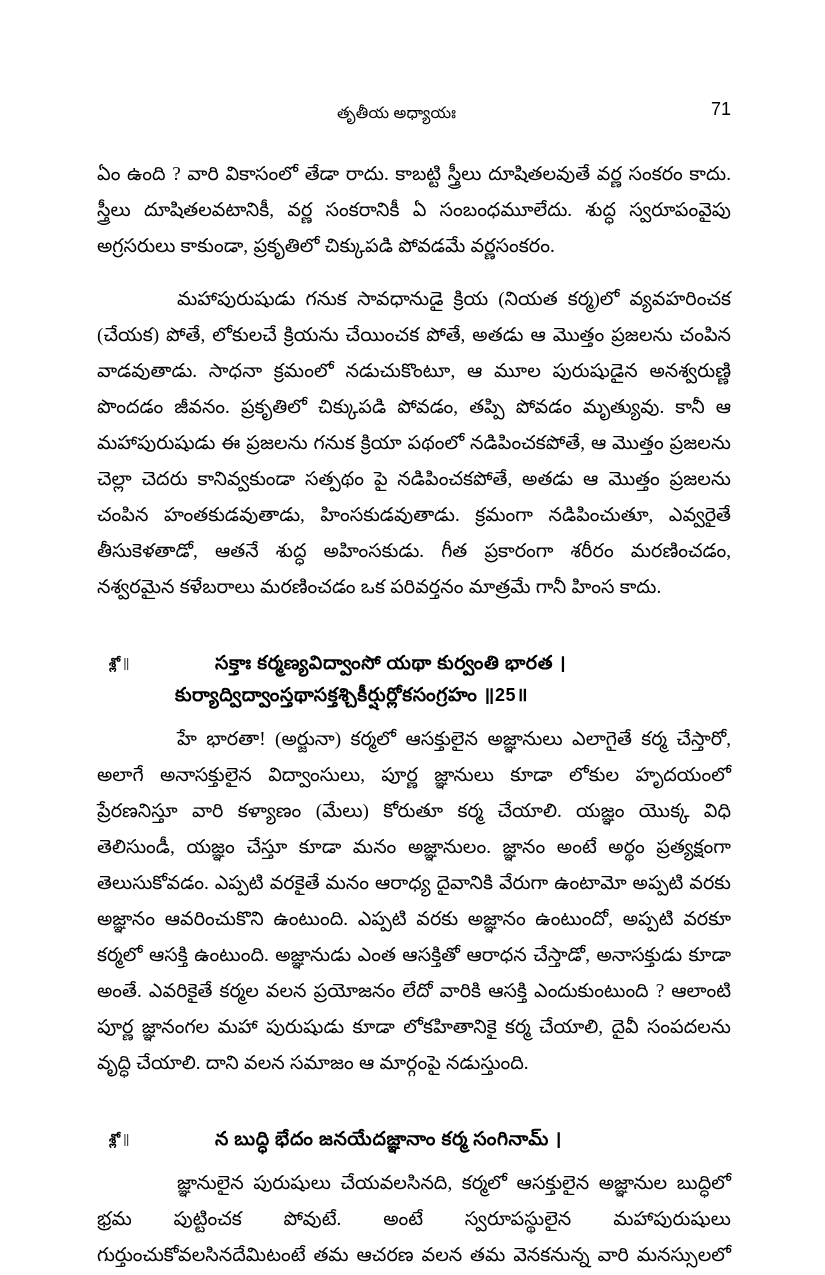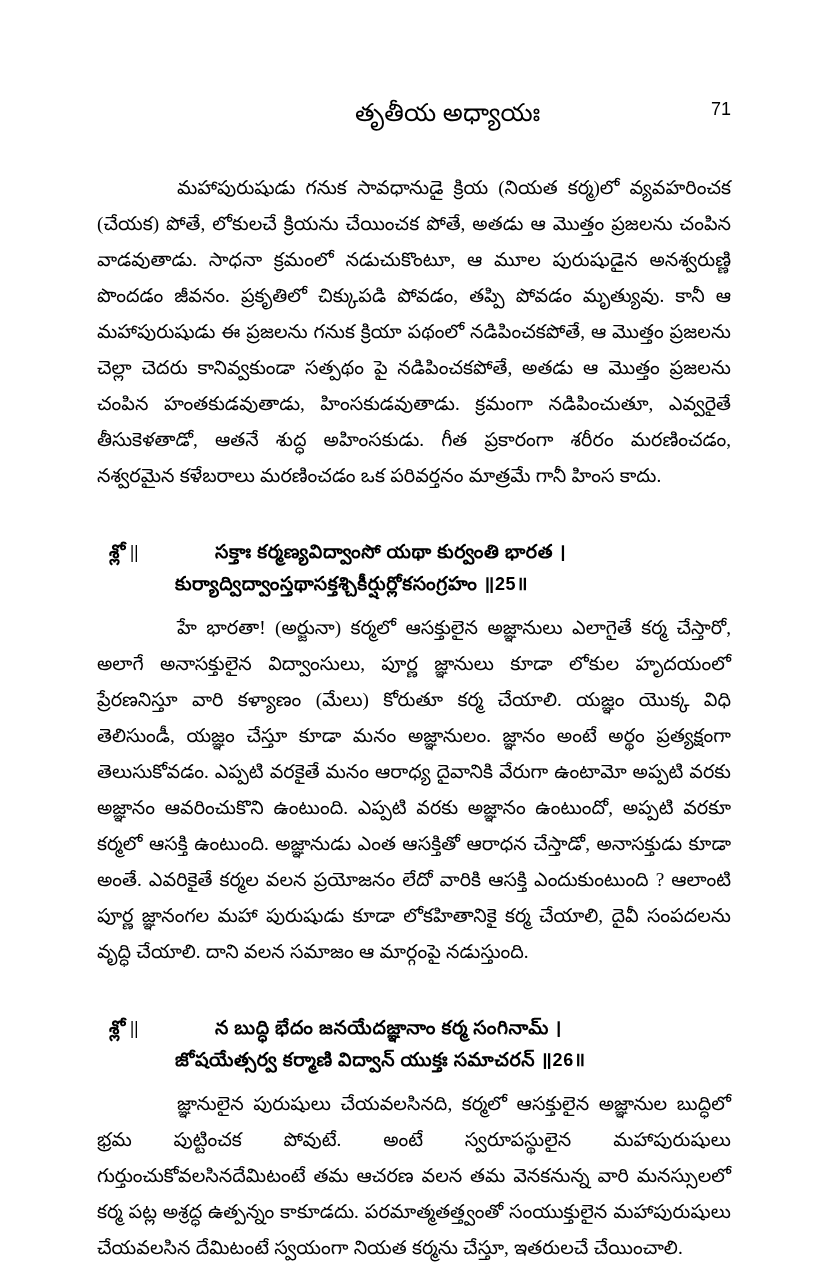--- a/index.html
+++ b/index.html
@@ -26,23 +26,23 @@
     width: 634px;
   }
   
   .running-head {
     position: relative;
     height: 56px;
     margin-top: 100px;
   }
   .chapter-title {
     position: absolute;
-    left: 258px;
+    left: 240px;
     top: 0;
-    font-size: 25px;
+    font-size: 16px;
     line-height: 26px;
     letter-spacing: 0.2px;
     white-space: nowrap;
   }
   .folio {
     position: absolute;
     right: 0;
     top: -6px;
     font-size: 18px;
     line-height: 30px;
@@ -69,21 +69,21 @@
   
   .shloka {
     position: relative;
     margin-top: 16px;
     margin-bottom: 10px;
   }
   .shloka-marker {
     position: absolute;
     left: 12px;
     top: 0;
-    font-size: 19px;
+    font-size: 13px;
     line-height: 32px;
     font-weight: bold;
     white-space: nowrap;
   }
   .shloka-line {
     font-size: 19px;
     line-height: 32px;
     font-weight: bold;
     letter-spacing: 0.6px;
     white-space: nowrap;
@@ -105,37 +105,35 @@
 <body>
 
 <div class="page">
   <div class="content">
 
     <div class="running-head">
       <div class="chapter-title">తృతీయ అధ్యాయః</div>
       <div class="folio">71</div>
     </div>
 
+    <p class="para">ఏం ఉంది ? వారి వికాసంలో తేడా రాదు. కాబట్టి స్త్రీలు దూషితలవుతే వర్ణ సంకరం కాదు. స్త్రీలు దూషితలవటానికీ, వర్ణ సంకరానికీ ఏ సంబంధమూలేదు. శుద్ధ స్వరూపంవైపు అగ్రసరులు కాకుండా, ప్రకృతిలో చిక్కుపడి పోవడమే వర్ణసంకరం.</p>
 
     <p class="para indent gap-before">మహాపురుషుడు గనుక సావధానుడై క్రియ (నియత కర్మ)లో వ్యవహరించక (చేయక) పోతే, లోకులచే క్రియను చేయించక పోతే, అతడు ఆ మొత్తం ప్రజలను చంపిన వాడవుతాడు. సాధనా క్రమంలో నడుచుకొంటూ, ఆ మూల పురుషుడైన అనశ్వరుణ్ణి పొందడం జీవనం. ప్రకృతిలో చిక్కుపడి పోవడం, తప్పి పోవడం మృత్యువు. కానీ ఆ మహాపురుషుడు ఈ ప్రజలను గనుక క్రియా పథంలో నడిపించకపోతే, ఆ మొత్తం ప్రజలను చెల్లా చెదరు కానివ్వకుండా సత్పథం పై నడిపించకపోతే, అతడు ఆ మొత్తం ప్రజలను చంపిన హంతకుడవుతాడు, హింసకుడవుతాడు. క్రమంగా నడిపించుతూ, ఎవ్వరైతే తీసుకెళతాడో, ఆతనే శుద్ధ అహింసకుడు. గీత ప్రకారంగా శరీరం మరణించడం, నశ్వరమైన కళేబరాలు మరణించడం ఒక పరివర్తనం మాత్రమే గానీ హింస కాదు.</p>
 
     <div class="shloka">
       <div class="shloka-marker">శ్లో ||</div>
       <div class="shloka-line l1">సక్తాః కర్మణ్యవిద్వాంసో యథా కుర్వంతి భారత ।</div>
       <div class="shloka-line l2">
         <span>కుర్యాద్విద్వాంస్తథాసక్తశ్చికీర్షుర్లోకసంగ్రహం ॥</span><span class="verse-num">25</span><span>॥</span>
       </div>
     </div>
 
     <p class="para indent">హే భారతా! (అర్జునా) కర్మలో ఆసక్తులైన అజ్ఞానులు ఎలాగైతే కర్మ చేస్తారో, అలాగే అనాసక్తులైన విద్వాంసులు, పూర్ణ జ్ఞానులు కూడా లోకుల హృదయంలో ప్రేరణనిస్తూ వారి కళ్యాణం (మేలు) కోరుతూ కర్మ చేయాలి. యజ్ఞం యొక్క విధి తెలిసుండీ, యజ్ఞం చేస్తూ కూడా మనం అజ్ఞానులం. జ్ఞానం అంటే అర్థం ప్రత్యక్షంగా తెలుసుకోవడం. ఎప్పటి వరకైతే మనం ఆరాధ్య దైవానికి వేరుగా ఉంటామో అప్పటి వరకు అజ్ఞానం ఆవరించుకొని ఉంటుంది. ఎప్పటి వరకు అజ్ఞానం ఉంటుందో, అప్పటి వరకూ కర్మలో ఆసక్తి ఉంటుంది. అజ్ఞానుడు ఎంత ఆసక్తితో ఆరాధన చేస్తాడో, అనాసక్తుడు కూడా అంతే. ఎవరికైతే కర్మల వలన ప్రయోజనం లేదో వారికి ఆసక్తి ఎందుకుంటుంది ? ఆలాంటి పూర్ణ జ్ఞానంగల మహా పురుషుడు కూడా లోకహితానికై కర్మ చేయాలి, దైవీ సంపదలను వృద్ధి చేయాలి. దాని వలన సమాజం ఆ మార్గంపై నడుస్తుంది.</p>
 
     <div class="shloka">
       <div class="shloka-marker">శ్లో ||</div>
       <div class="shloka-line l1">న బుద్ధి భేదం జనయేదజ్ఞానాం కర్మ సంగినామ్ ।</div>
-      <div class="shloka-line l2">
-        <span>జోషయేత్సర్వ కర్మాణి విద్వాన్ యుక్తః సమాచరన్ ॥</span><span class="verse-num">26</span><span>॥</span>
-      </div>
     </div>
 
     <p class="para indent">జ్ఞానులైన పురుషులు చేయవలసినది, కర్మలో ఆసక్తులైన అజ్ఞానుల బుద్ధిలో భ్రమ పుట్టించక పోవుటే. అంటే స్వరూపస్థులైన మహాపురుషులు గుర్తుంచుకోవలసినదేమిటంటే తమ ఆచరణ వలన తమ వెనకనున్న వారి మనస్సులలో కర్మ పట్ల అశ్రద్ధ ఉత్పన్నం కాకూడదు. పరమాత్మతత్త్వంతో సంయుక్తులైన మహాపురుషులు చేయవలసిన దేమిటంటే స్వయంగా నియత కర్మను చేస్తూ, ఇతరులచే చేయించాలి.</p>
 
   </div>
 </div>
 
 </body></html>

